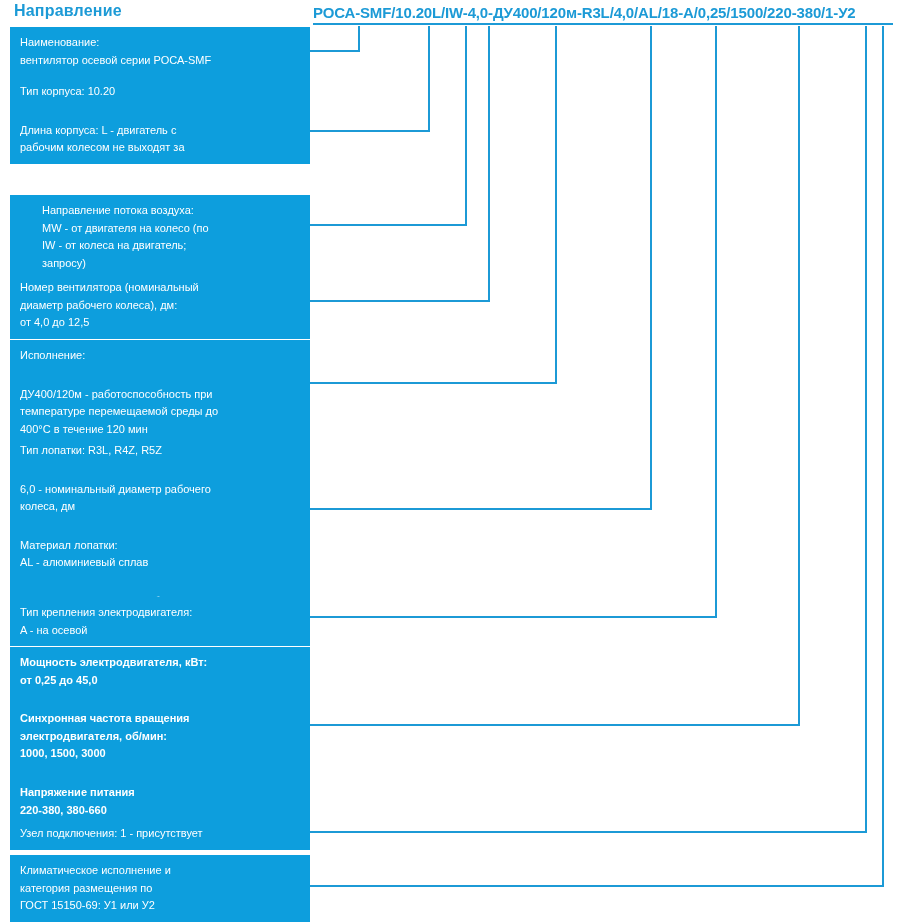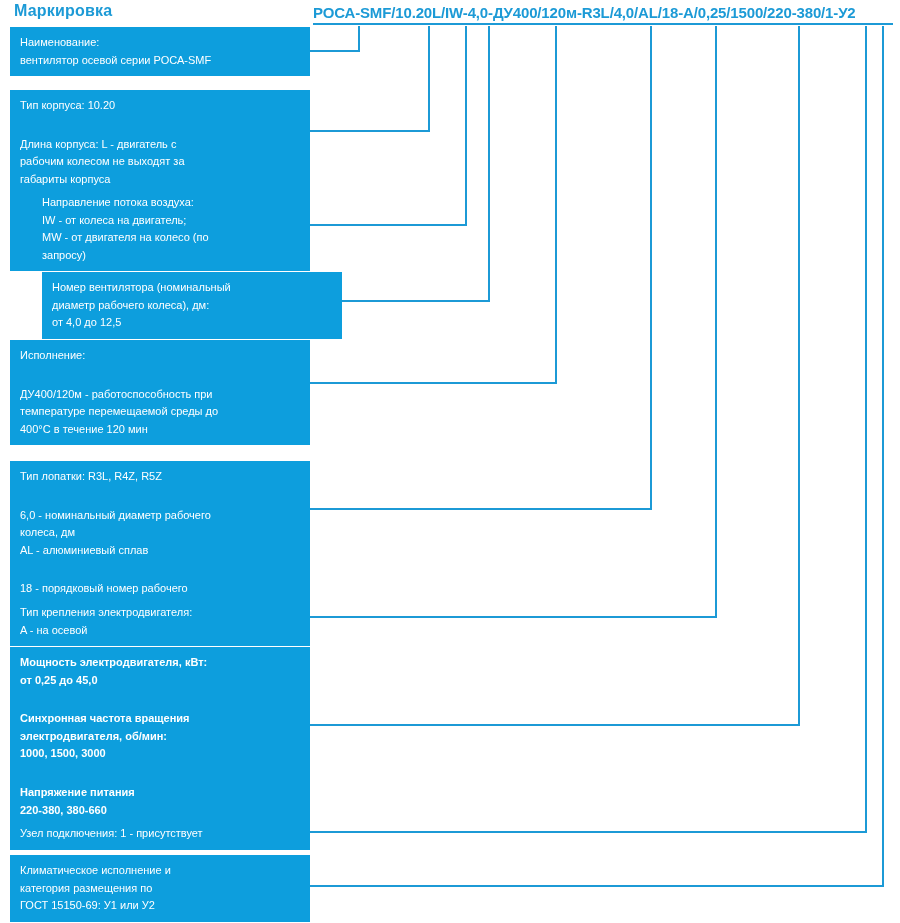--- a/index.html
+++ b/index.html
@@ -53,21 +53,21 @@
   
   .conn{position:absolute;background:#1C9AD6;}
   .conn.v{width:2px;}
   .conn.h{height:2px;}
 
   .layer{position:absolute;left:0;top:0;width:900px;height:923px;}
 </style>
 </head>
 <body>
 
-<div id="diagram-title">Маркировка</div>
+<div id="diagram-title">Направление</div>
 
 <div id="marking-code">РОСА-SMF/10.20L/IW-4,0-ДУ400/120м-R3L/4,0/AL/18-A/0,25/1500/220-380/1-У2</div>
 
 <div class="layer" id="connector-layer">
     <div class="conn v" style="left: 358px; top: 26px; height: 25px;"></div>
     <div class="conn h" style="left: 310px; top: 50px; width: 50px;"></div>
     <div class="conn v" style="left: 428px; top: 26px; height: 105px;"></div>
     <div class="conn h" style="left: 310px; top: 130px; width: 120px;"></div>
     <div class="conn v" style="left: 465px; top: 26px; height: 198.5px;"></div>
     <div class="conn h" style="left: 310px; top: 223.5px; width: 157px;"></div>
@@ -85,47 +85,47 @@
     <div class="conn h" style="left: 310px; top: 830.5px; width: 557px;"></div>
     <div class="conn v" style="left: 882px; top: 26px; height: 860px;"></div>
     <div class="conn h" style="left: 310px; top: 885px; width: 574px;"></div>
   </div>
 
 <div class="layer" id="block-layer">
     <div class="block" style="top: 27px; min-height: 48px;">
       <p>Наименование:</p>
       <p>вентилятор осевой серии РОСА-SMF</p>
     </div>
-    <div class="block" style="top: 90px; min-height: 82px;">
+    <div class="block" style="top: 76px; min-height: 82px;">
       <p>Тип корпуса: 10.20</p>
       <p class="gap">Длина корпуса: L - двигатель с</p>
       <p>рабочим колесом не выходят за</p>
-      <p>габариты корпуса</p>
     </div>
-    <div class="block" style="top: 187px; min-height: 75px; padding-left: 32px;">
+    <div class="block" style="top: 195px; min-height: 75px; padding-left: 32px;">
       <p>Направление потока воздуха:</p>
+      <p>MW - от двигателя на колесо (по</p>
       <p>IW - от колеса на двигатель;</p>
-      <p>MW - от двигателя на колесо (по</p>
       <p>запросу)</p>
     </div>
-    <div class="block" style="top: 272px; min-height: 58px; margin-left: 32px;">
+    <div class="block" style="top: 272px; min-height: 58px;">
       <p>Номер вентилятора (номинальный</p>
       <p>диаметр рабочего колеса), дм:</p>
       <p>от 4,0 до 12,5</p>
     </div>
     <div class="block" style="top: 340px; min-height: 85px;">
       <p>Исполнение:</p>
       <p class="gap">ДУ400/120м - работоспособность при</p>
       <p>температуре перемещаемой среды до</p>
       <p>400°С в течение 120 мин</p>
     </div>
-    <div class="block" style="top: 461px; min-height: 147px;">
+    <div class="block" style="top: 435px; min-height: 147px;">
       <p>Тип лопатки: R3L, R4Z, R5Z</p>
       <p class="gap">6,0 - номинальный диаметр рабочего</p>
       <p>колеса, дм</p>
+      <p class="gap">Материал лопатки:</p>
       <p>AL - алюминиевый сплав</p>
       <p class="gap">18 - порядковый номер рабочего</p>
       <p>колеса</p>
     </div>
     <div class="block" style="top: 597px; min-height: 40px;">
       <p>Тип крепления электродвигателя:</p>
       <p>A - на осевой</p>
     </div>
     <div class="block" style="top: 647px; min-height: 156px; font-weight: bold;">
       <p>Мощность электродвигателя, кВт:</p>

